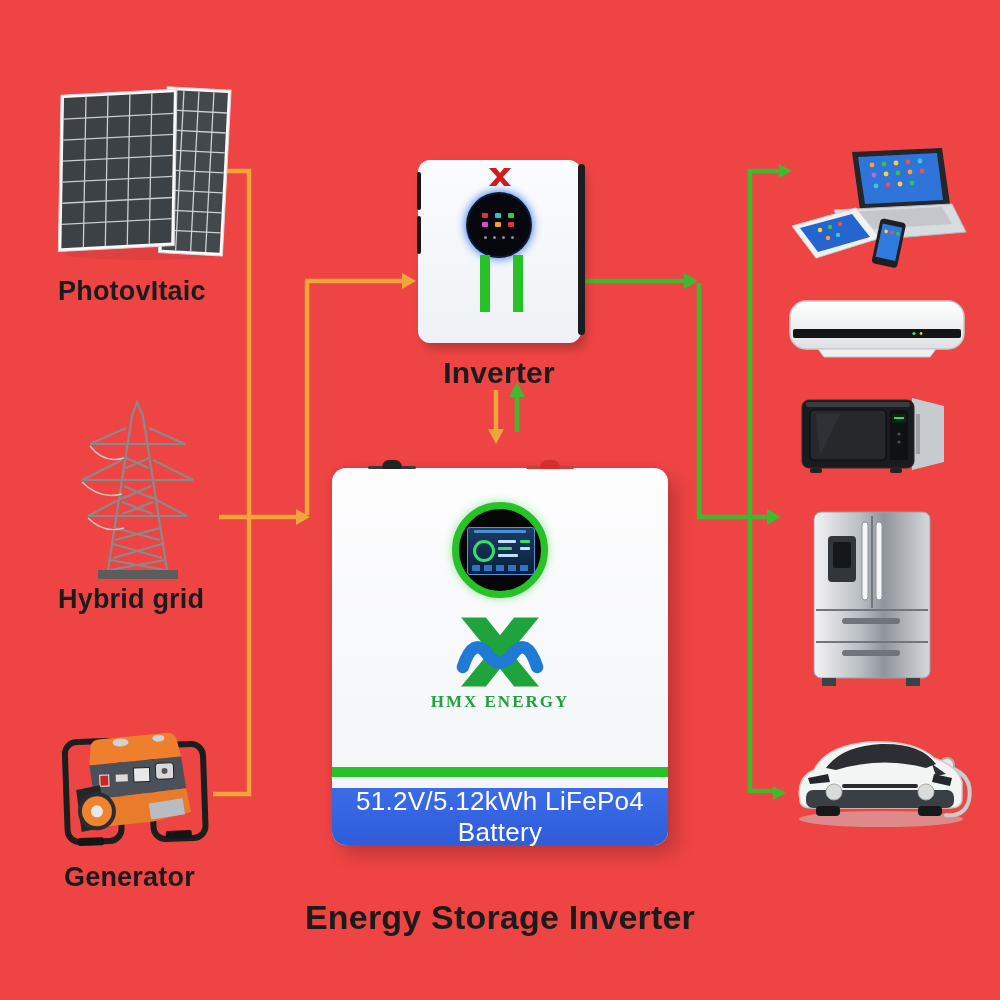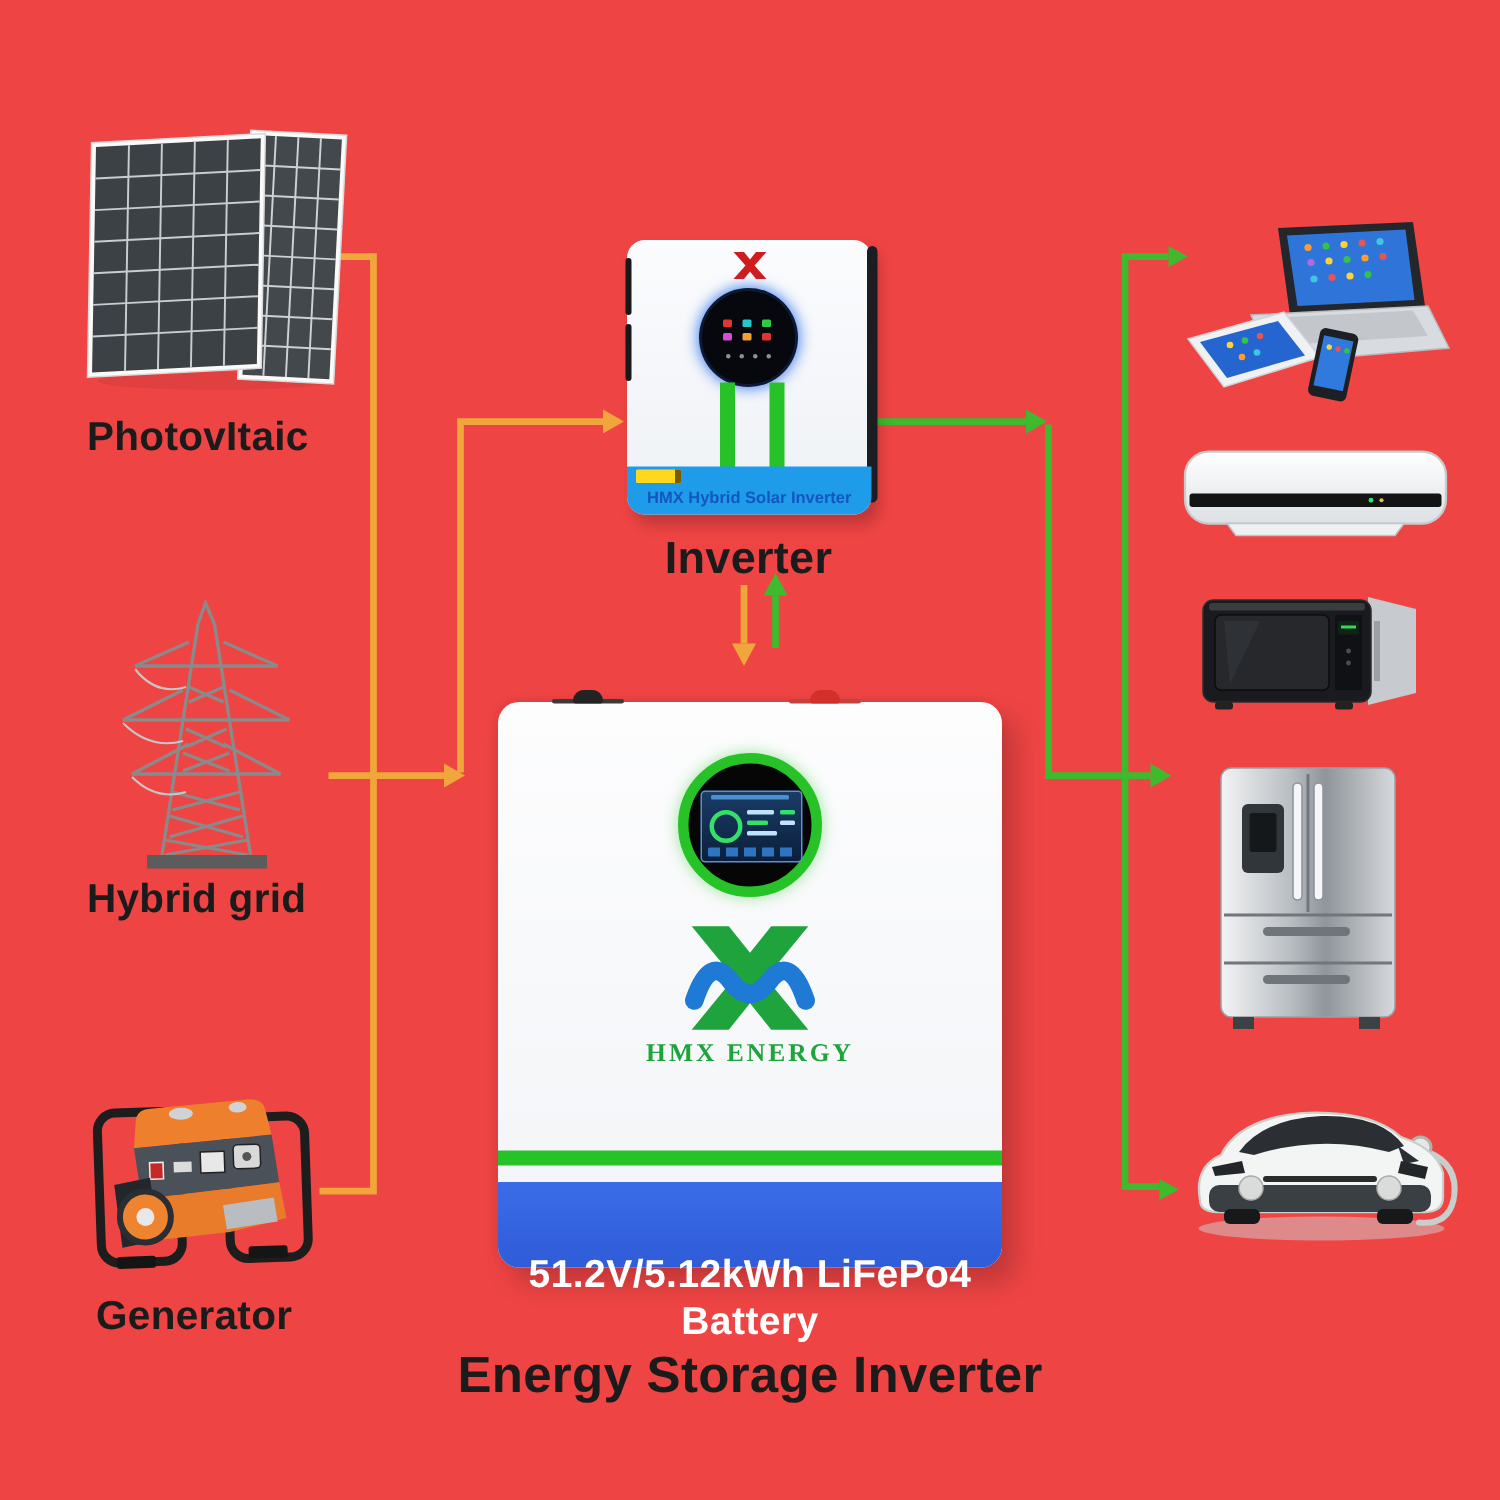--- a/index.html
+++ b/index.html
@@ -66,21 +66,21 @@
   .bat-logo{position:absolute;left:120px;top:146px;width:96px;height:76px;}
   .logo-green{fill:var(--brand-green);}
   .logo-blue{stroke:var(--brand-blue);}
   .bat-brand{position:absolute;left:0;width:100%;top:224px;text-align:center;
              font-family:"Liberation Serif", serif;font-weight:bold;font-size:17px;letter-spacing:2px;
              color:var(--brand-green);}
   .bat-stripe{position:absolute;left:0;right:0;top:299px;height:10px;background:var(--battery-green);}
   .bat-band{position:absolute;left:0;right:0;bottom:0;height:57px;border-radius:0 0 14px 14px;
             background:linear-gradient(180deg,#3b6ce8,var(--battery-band));}
   .bat-band-text{position:absolute;width:100%;top:50%;transform:translateY(-50%);text-align:center;
-                 color:#fff;font-weight:bold;font-size:26px;letter-spacing:.3px;margin-top:48px;}
+                 color:#fff;font-weight:normal;font-size:26px;letter-spacing:.3px;}
 </style>
 </head>
 <body>
 
 <div class="canvas">
 
   <svg class="wires" width="1000" height="1000" viewBox="0 0 1000 1000">
     <g>
       <path class="ln l-src" d="M215,171 H249 V794 H213"></path>
       <path class="ln l-src" d="M219,517 H296"></path>
@@ -197,24 +197,20 @@
       <span class="px" style="left:14px;top:28px;background:#d24fd2"></span>
       <span class="px" style="left:27px;top:28px;background:#f0a030"></span>
       <span class="px" style="left:40px;top:28px;background:#e03434"></span>
       <span class="dot" style="left:16px"></span>
         <span class="dot" style="left:25px"></span>
       <span class="dot" style="left:34px"></span>
         <span class="dot" style="left:43px"></span>
     </div>
     <div class="inv-bar b1"></div>
     <div class="inv-bar b2"></div>
-    <div class="inv-band">
-      <div class="warn"></div>
-      <div class="inv-band-text">HMX Hybrid Solar Inverter</div>
-    </div>
   </div>
   <div class="lbl mid" style="left:389px;top:356px">Inverter</div>
 
   <div class="battery">
     <div class="term-base neg"></div>
     <div class="term neg"></div>
     <div class="term-base pos"></div>
     <div class="term pos"></div>
     <div class="bat-display">
       <div class="lcd">

